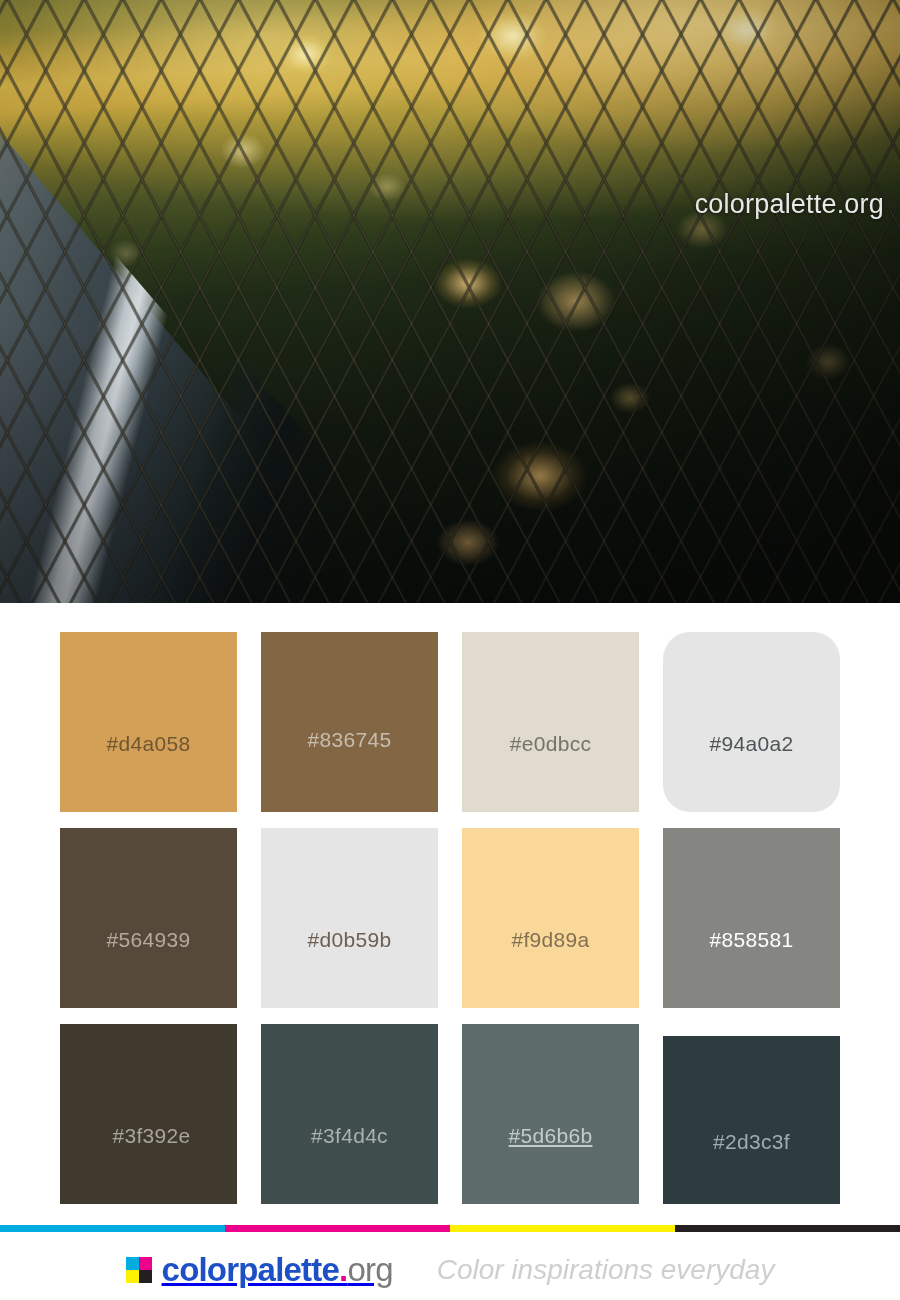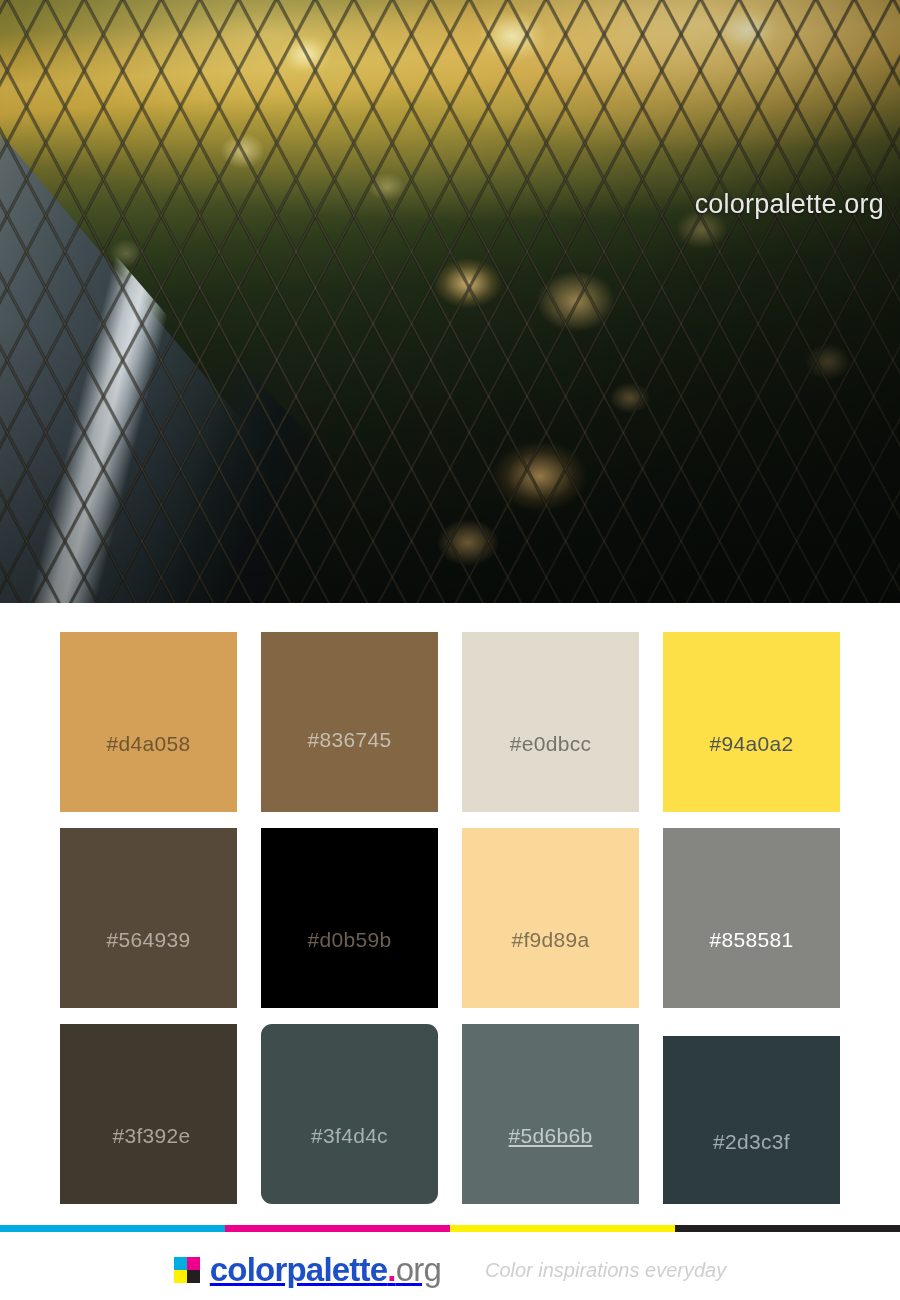--- a/index.html
+++ b/index.html
@@ -211,21 +211,21 @@
     font-weight: bold;
     letter-spacing: -0.8px;
     white-space: nowrap;
     font-family: "Liberation Sans", sans-serif;
   }
   .brand-name { color: #1d4fc6; }
   .brand-dot { color: #ec008c; }
   .brand-tld { color: #7b7b7b; font-weight: normal; }
   .tagline {
     margin-left: 44px;
-    font-size: 20px;
+    font-size: 28px;
     font-style: italic;
     color: #cfcfcf;
     white-space: nowrap;
     font-family: "Liberation Sans", sans-serif;
   }
 </style>
 </head>
 <body>
 
 <div class="page">
@@ -246,39 +246,39 @@
   <div class="swatch-grid">
     <div class="swatch" style="background-color: rgb(212, 160, 88);">
       <span class="swatch-label" style="color: rgb(111, 86, 49);">#d4a058</span>
     </div>
     <div class="swatch" style="background-color: rgb(131, 103, 69);">
       <span class="swatch-label" style="color: rgb(198, 189, 176); margin-top: 36px;">#836745</span>
     </div>
     <div class="swatch" style="background-color: rgb(224, 219, 204);">
       <span class="swatch-label" style="color: rgb(117, 115, 108);">#e0dbcc</span>
     </div>
-    <div class="swatch" style="background-color: #fde047;">
+    <div class="swatch" style="background-color: #e5e5e5; border-radius: 27px;">
       <span class="swatch-label" style="color: rgb(78, 84, 86);">#94a0a2</span>
     </div>
     <div class="swatch" style="background-color: rgb(86, 73, 57);">
       <span class="swatch-label" style="color: rgb(179, 170, 160);">#564939</span>
     </div>
-    <div class="swatch" style="background-color: #000000;">
+    <div class="swatch" style="background-color: #e5e5e5;">
       <span class="swatch-label" style="color: rgb(109, 95, 81);">#d0b59b</span>
     </div>
     <div class="swatch" style="background-color: rgb(249, 216, 154);">
       <span class="swatch-label" style="color: rgb(130, 112, 83);">#f9d89a</span>
     </div>
     <div class="swatch" style="background-color: rgb(133, 133, 129);">
       <span class="swatch-label" style="color: #ffffff;">#858581</span>
     </div>
     <div class="swatch" style="background-color: rgb(63, 57, 46); padding-left: 6px;">
       <span class="swatch-label" style="color: rgb(169, 164, 156);">#3f392e</span>
     </div>
-    <div class="swatch" style="background-color: rgb(63, 77, 76); border-radius: 11px;">
+    <div class="swatch" style="background-color: rgb(63, 77, 76);">
       <span class="swatch-label" style="color: rgb(168, 178, 177);">#3f4d4c</span>
     </div>
     <div class="swatch" style="background-color: rgb(93, 107, 107);">
       <span class="swatch-label" style="color: rgb(195, 203, 203); text-decoration: underline;">#5d6b6b</span>
     </div>
     <div class="swatch" style="background-color: rgb(45, 60, 63); margin-top: 12px;">
       <span class="swatch-label" style="color: rgb(159, 172, 176);">#2d3c3f</span>
     </div>
   </div>
 

